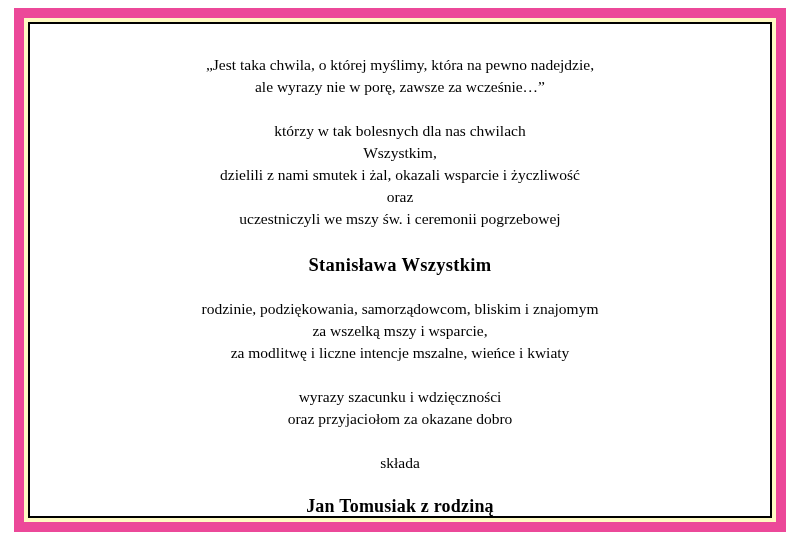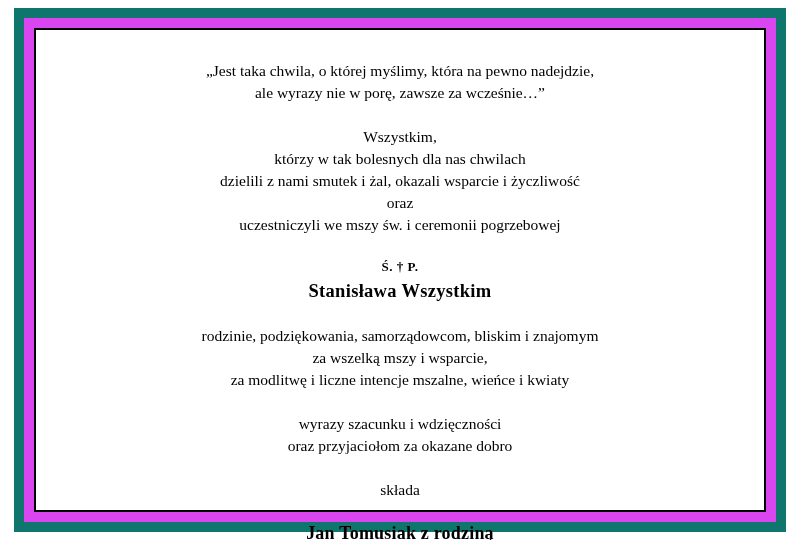--- a/index.html
+++ b/index.html
@@ -19,23 +19,23 @@
     height: 540px;
     background: #ffffff;
     box-sizing: border-box;
     padding: 8px 14px;
     position: relative;
   }
   .mourning-border {
     width: 100%;
     height: 100%;
     box-sizing: border-box;
-    border: 10px solid #0f766e;
-    background: #d946ef;
-    padding: 10px;
+    border: 10px solid #ec4899;
+    background: #fef9c3;
+    padding: 4px;
     display: block;
   }
   .inner-frame {
     width: 100%;
     height: 100%;
     box-sizing: border-box;
     border: 2px solid #000000;
     background: #ffffff;
     padding: 14px 40px;
     display: flex;
@@ -101,29 +101,28 @@
   <div class="mourning-border">
     <div class="inner-frame">
       <div class="content">
 
         <div class="block quote">
           <span class="line">„Jest taka chwila, o której myślimy, która na pewno nadejdzie,</span>
           <span class="line">ale wyrazy nie w porę, zawsze za wcześnie…”</span>
         </div>
 
         <div class="block intro">
+          <span class="line">którzy w tak bolesnych dla nas chwilach</span>
           <span class="line">Wszystkim,</span>
-          <span class="line">którzy w tak bolesnych dla nas chwilach</span>
           <span class="line">dzielili z nami smutek i żal, okazali wsparcie i życzliwość</span>
           <span class="line">oraz</span>
           <span class="line">uczestniczyli we mszy św. i ceremonii pogrzebowej</span>
         </div>
 
         <div class="block memorial">
-          <span class="sp-mark">Ś. † P.</span>
           <span class="deceased-name">Stanisława Wszystkim</span>
         </div>
 
         <div class="block thanks">
           <span class="line">rodzinie, podziękowania, samorządowcom, bliskim i znajomym</span>
           <span class="line">za wszelką mszy i wsparcie,</span>
           <span class="line">za modlitwę i liczne intencje mszalne, wieńce i kwiaty</span>
         </div>
 
         <div class="block respect">

